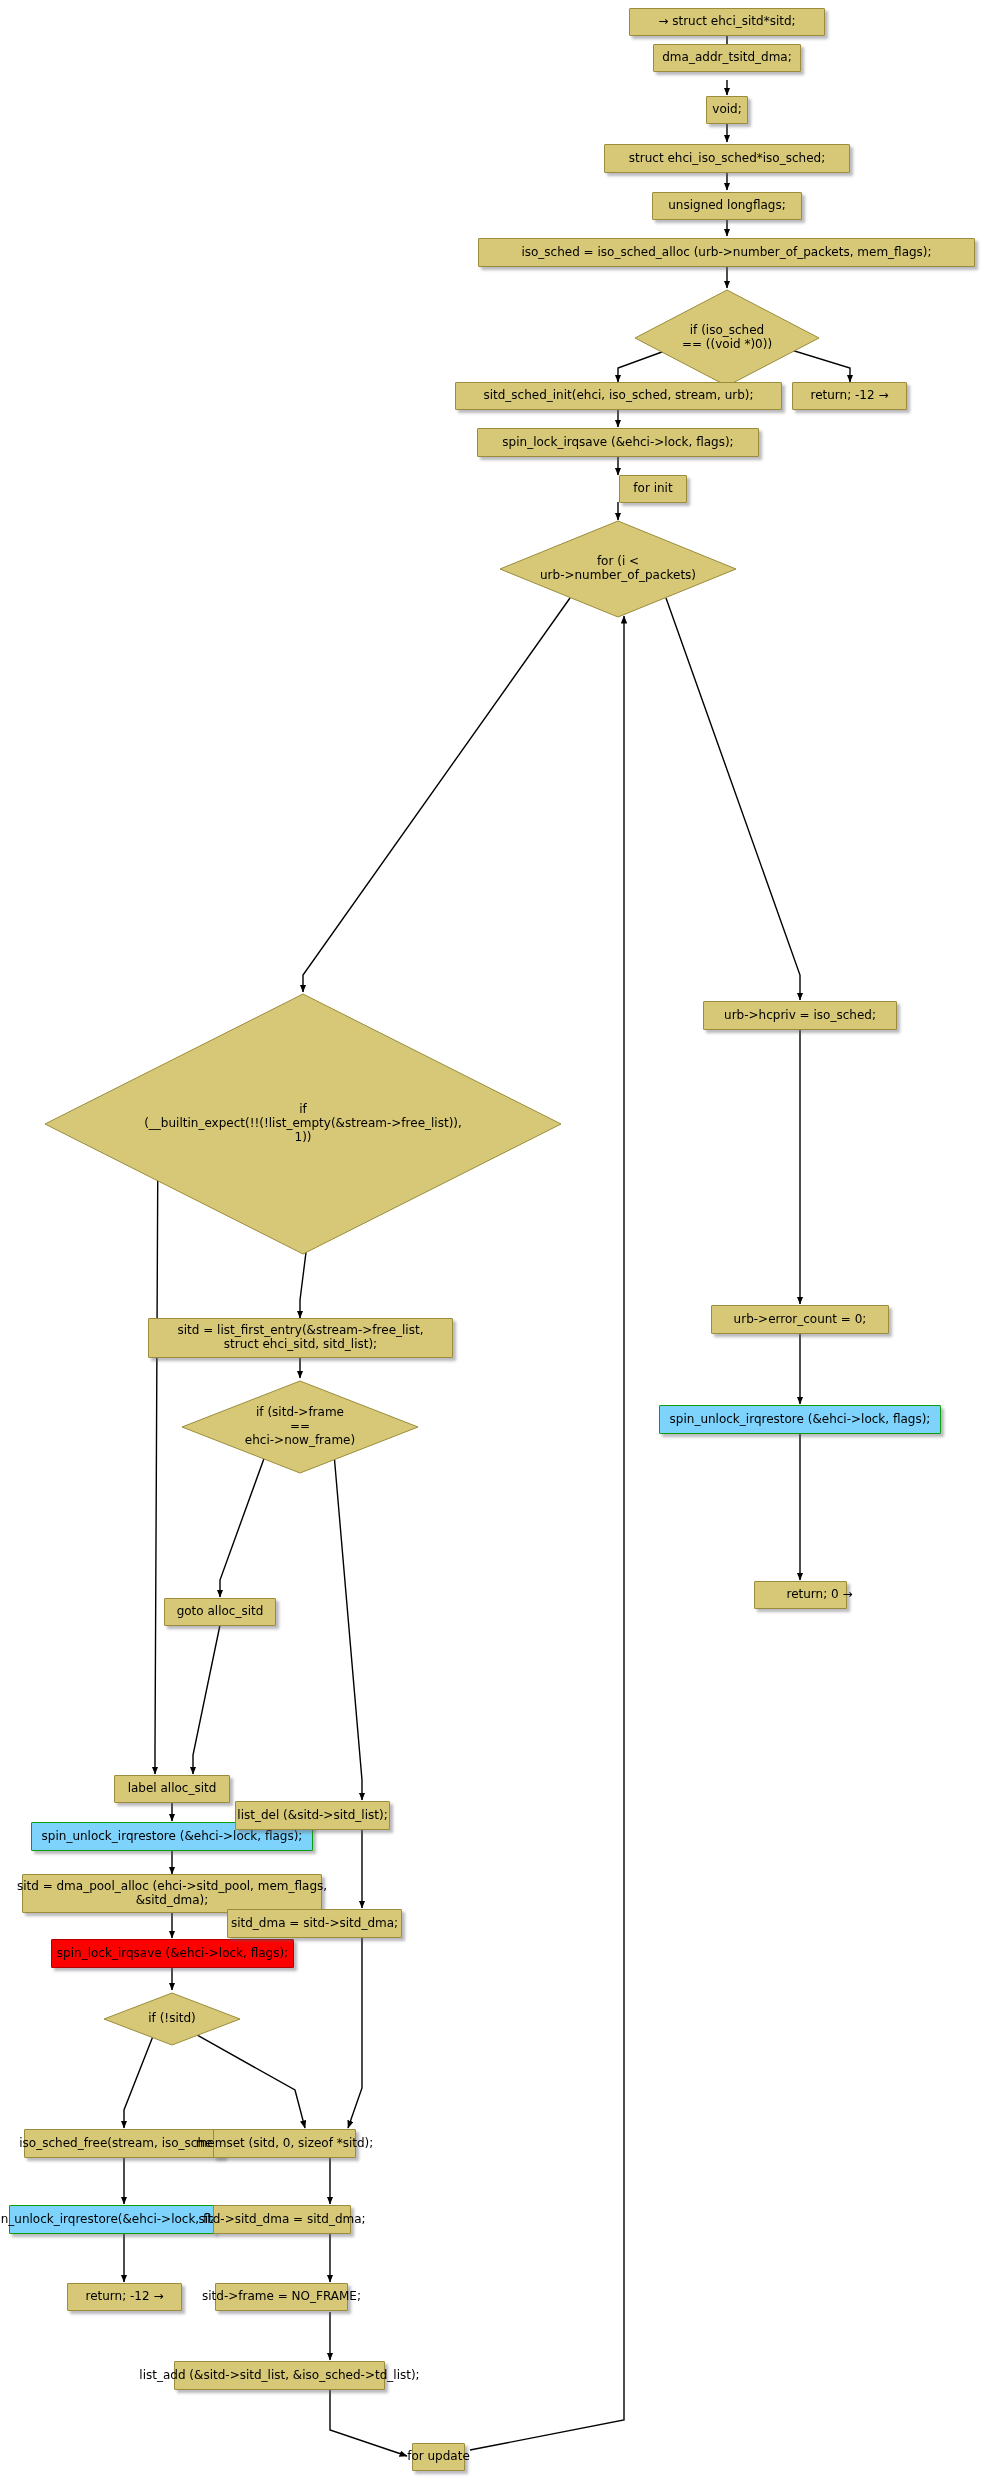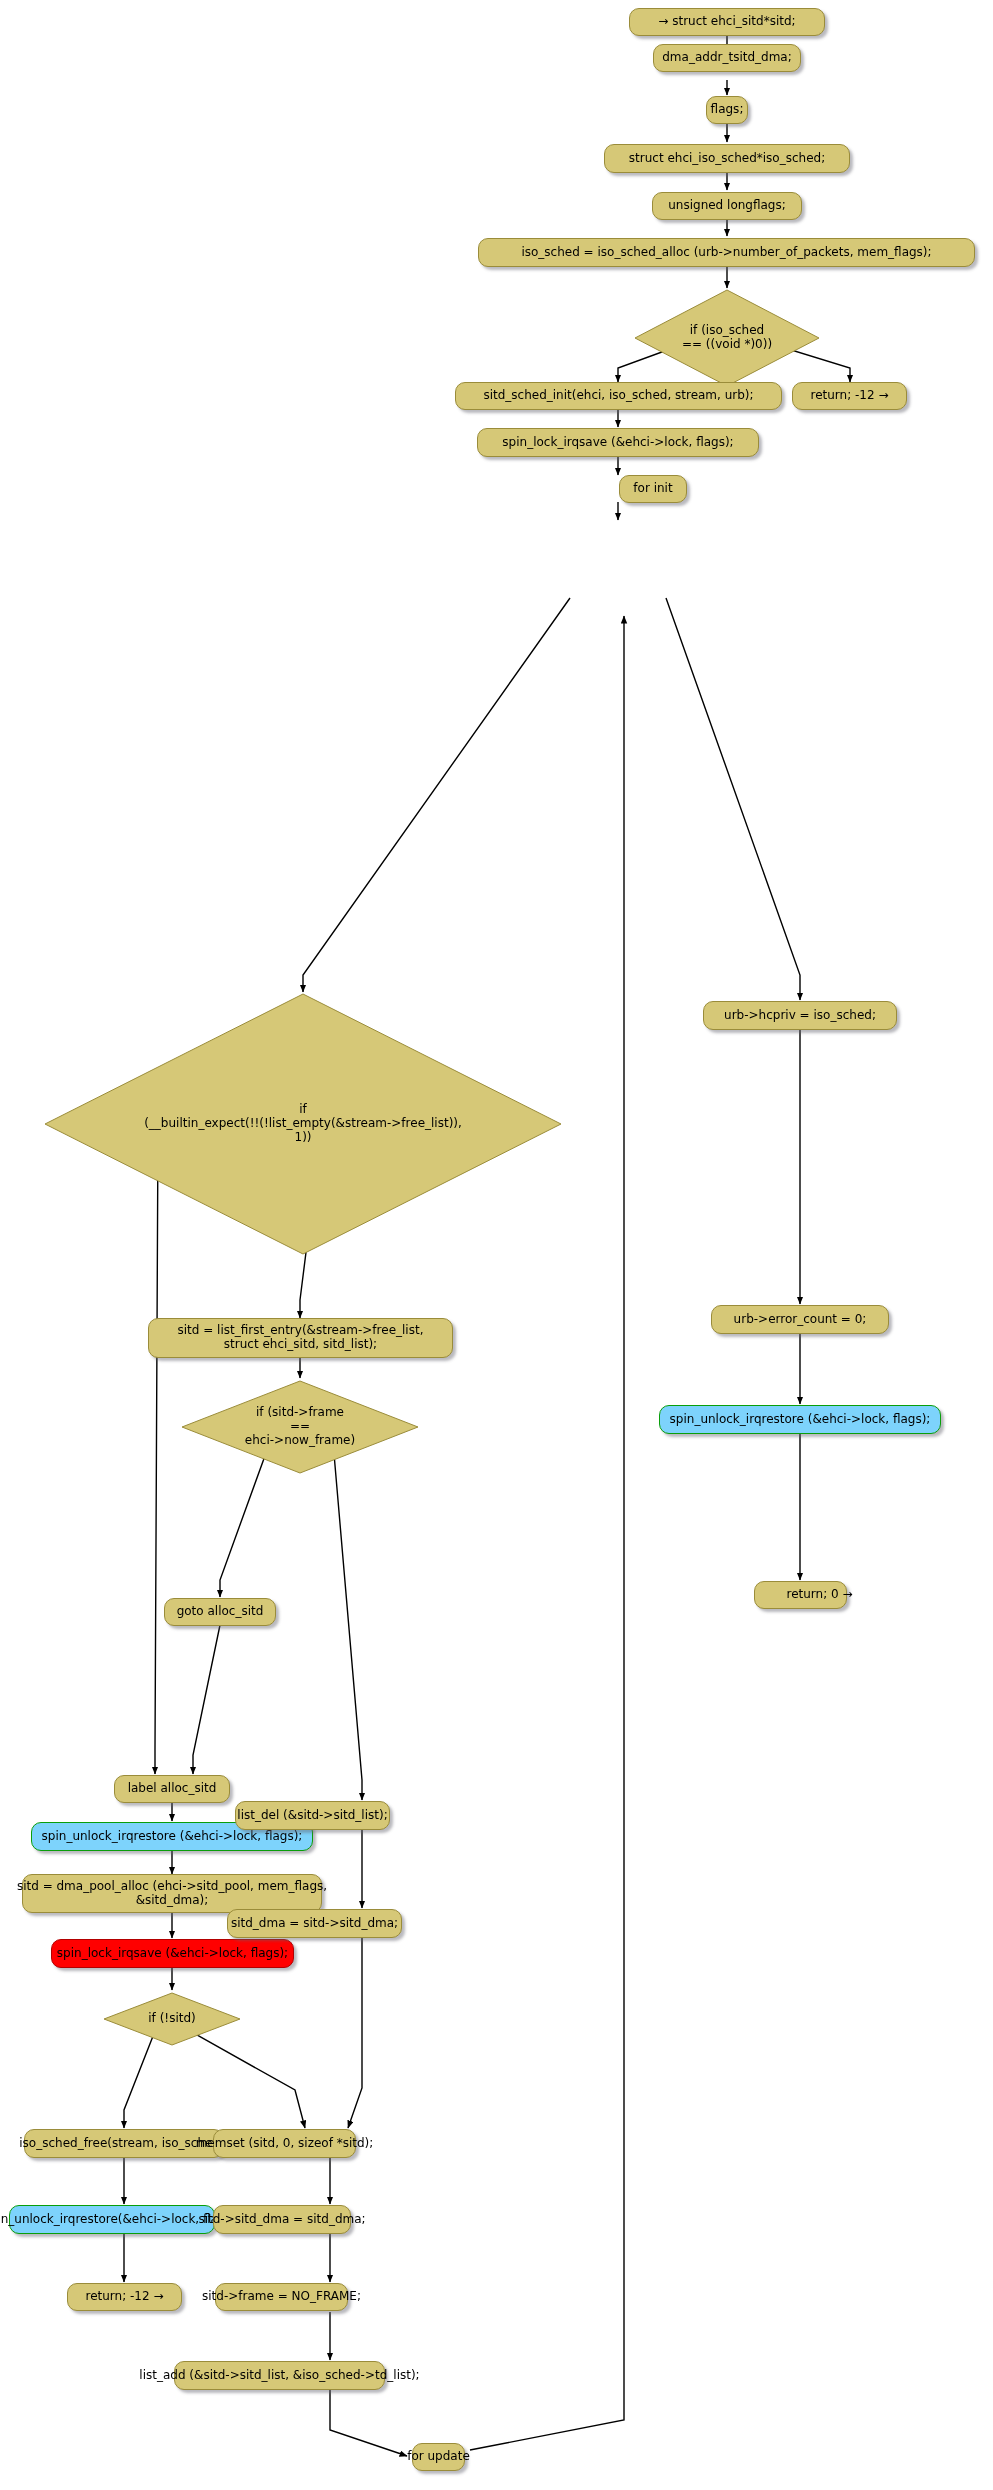--- a/index.html
+++ b/index.html
@@ -32,21 +32,21 @@
     align-items: center;
     justify-content: center;
     text-align: center;
     color: #000000;
     line-height: 1.15;
     white-space: pre;
   }
   .node.rect {
     background: #D6C877;
     border: 1px solid #9A8C3A;
-    border-radius: 10px;
+    border-radius: 1px;
     box-shadow: 3px 3px 3px rgba(100,100,110,0.45);
     font-size: 12px;
     padding: 3px 8px;
   }
   .node.rect.green {
     background: #7dd3fc;
     border: 1px solid #0a9e0a;
   }
   .node.rect.red {
     background: #FF0000;
@@ -161,21 +161,21 @@
 
   <div class="node rect" style="left:629px; top:8px; width:196px; height:28px;">
     <span>→ struct ehci_sitd*sitd;</span>
   </div>
 
   <div class="node rect" style="left:653px; top:44px; width:148px; height:28px;">
     <span>dma_addr_tsitd_dma;</span>
   </div>
 
   <div class="node rect" style="left:706px; top:96px; width:42px; height:28px;">
-    <span>flags;</span>
+    <span>void;</span>
   </div>
 
   <div class="node rect" style="left:604px; top:144px; width:246px; height:29px;">
     <span>struct ehci_iso_sched*iso_sched;</span>
   </div>
 
   <div class="node rect" style="left:652px; top:192px; width:150px; height:28px;">
     <span>unsigned longflags;</span>
   </div>
 
@@ -200,20 +200,27 @@
   </div>
 
   <div class="node rect" style="left:477px; top:428px; width:282px; height:29px;">
     <span>spin_lock_irqsave (&amp;ehci-&gt;lock, flags);</span>
   </div>
 
   <div class="node rect" style="left:584px; top:475px; width:68px; height:28px;margin-left:35px;">
     <span>for init</span>
   </div>
 
+  <div class="node diamond" style="left:498px; top:519px; width:240px; height:100px;">
+    <svg class="dshape" viewBox="0 0 240 100" preserveAspectRatio="none">
+      <polygon points="120,2 238,50 120,98 2,50" fill="#D6C877" stroke="#9A8C3A" stroke-width="1"></polygon>
+    </svg>
+    <span class="dlabel">for (i &lt;
+urb-&gt;number_of_packets)</span>
+  </div>
 
   <div class="node diamond" style="left:43px; top:992px; width:520px; height:264px;">
     <svg class="dshape" viewBox="0 0 520 264" preserveAspectRatio="none">
       <polygon points="260,2 518,132 260,262 2,132" fill="#D6C877" stroke="#9A8C3A" stroke-width="1"></polygon>
     </svg>
     <span class="dlabel">if
 (__builtin_expect(!!(!list_empty(&amp;stream-&gt;free_list)),
 1))</span>
   </div>
 

